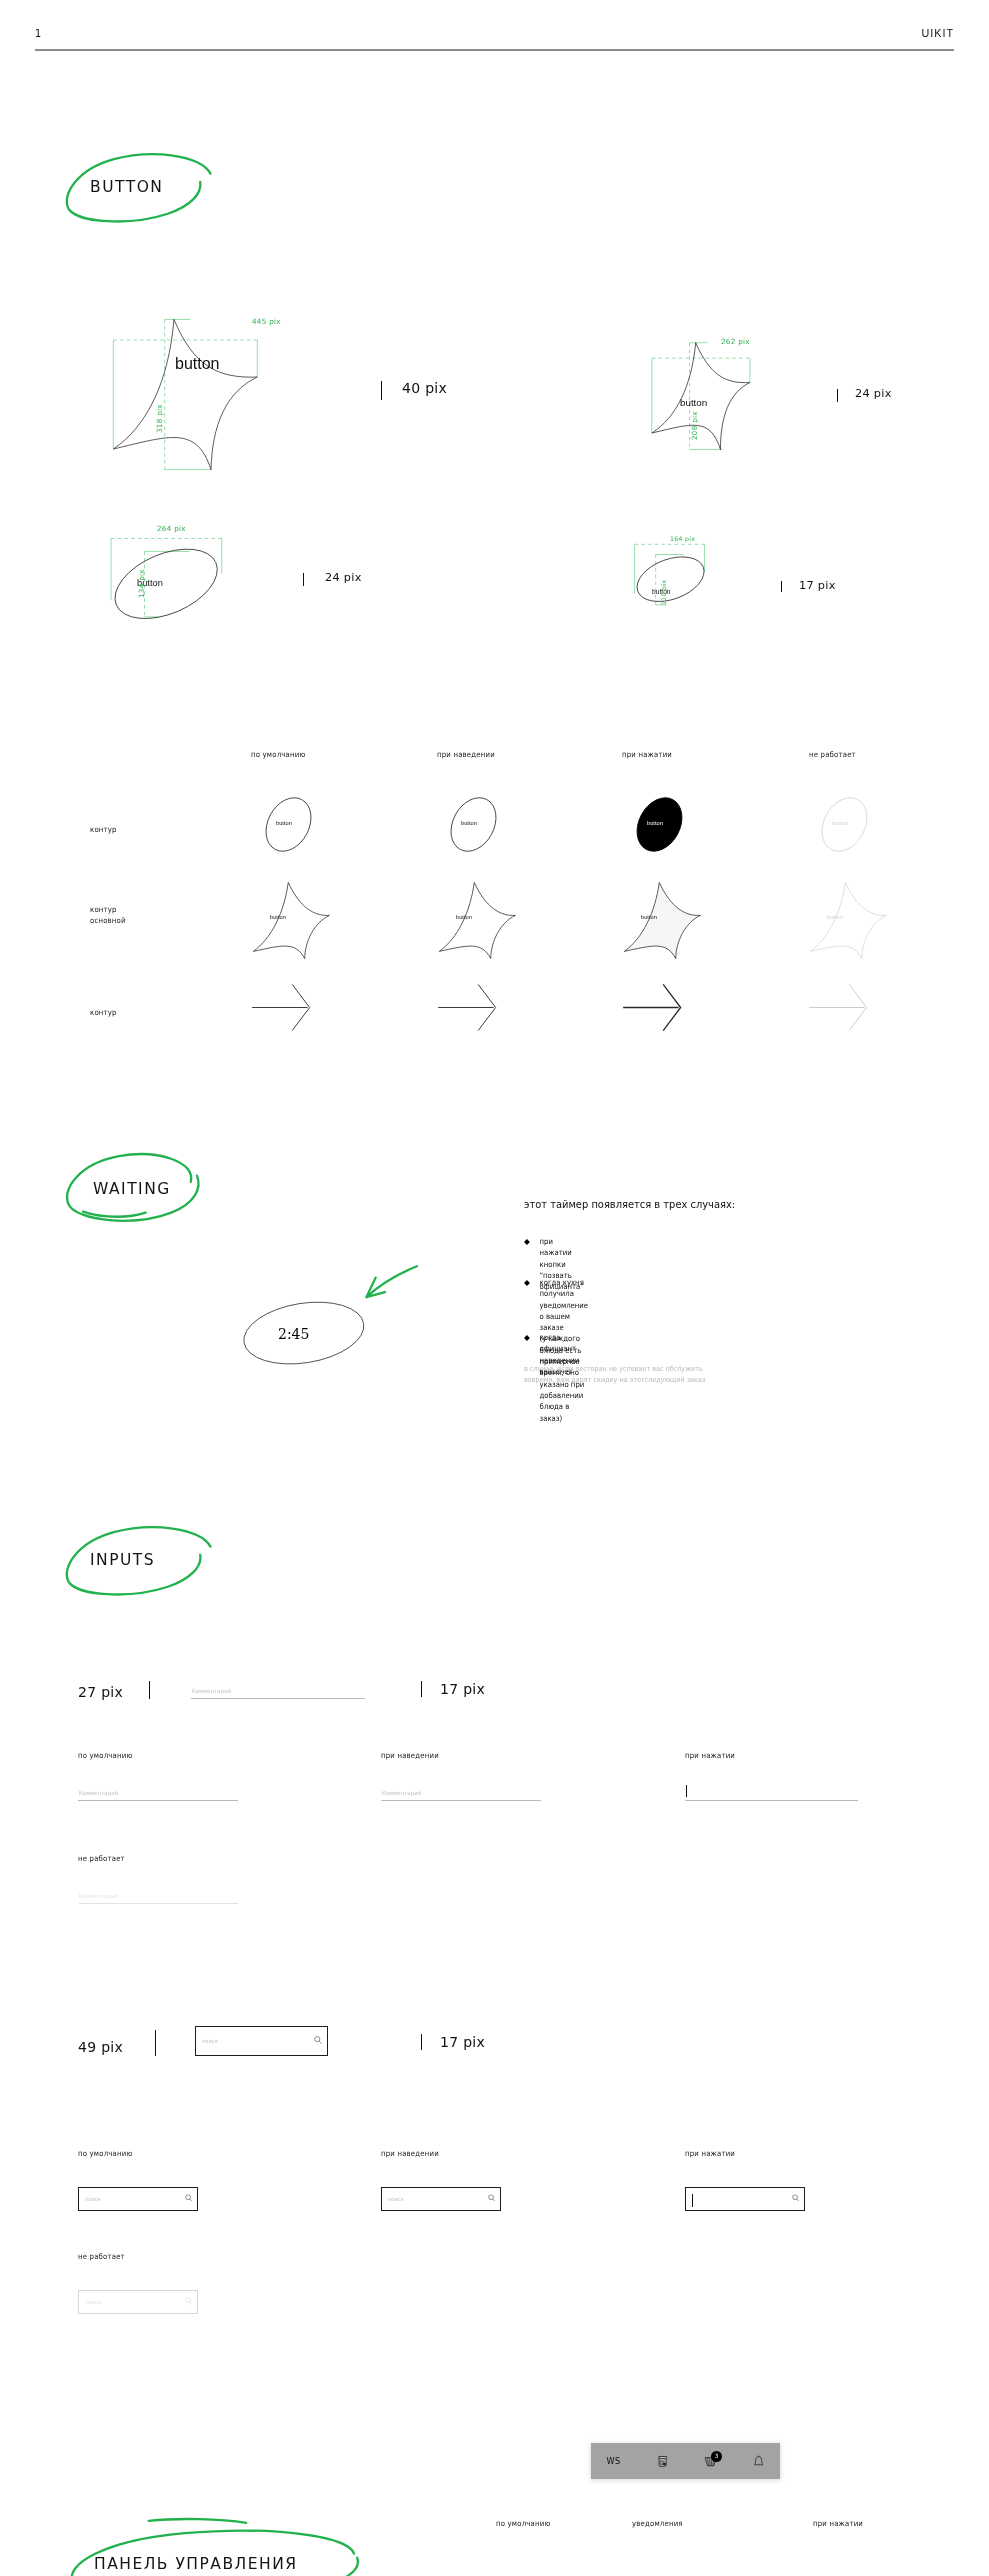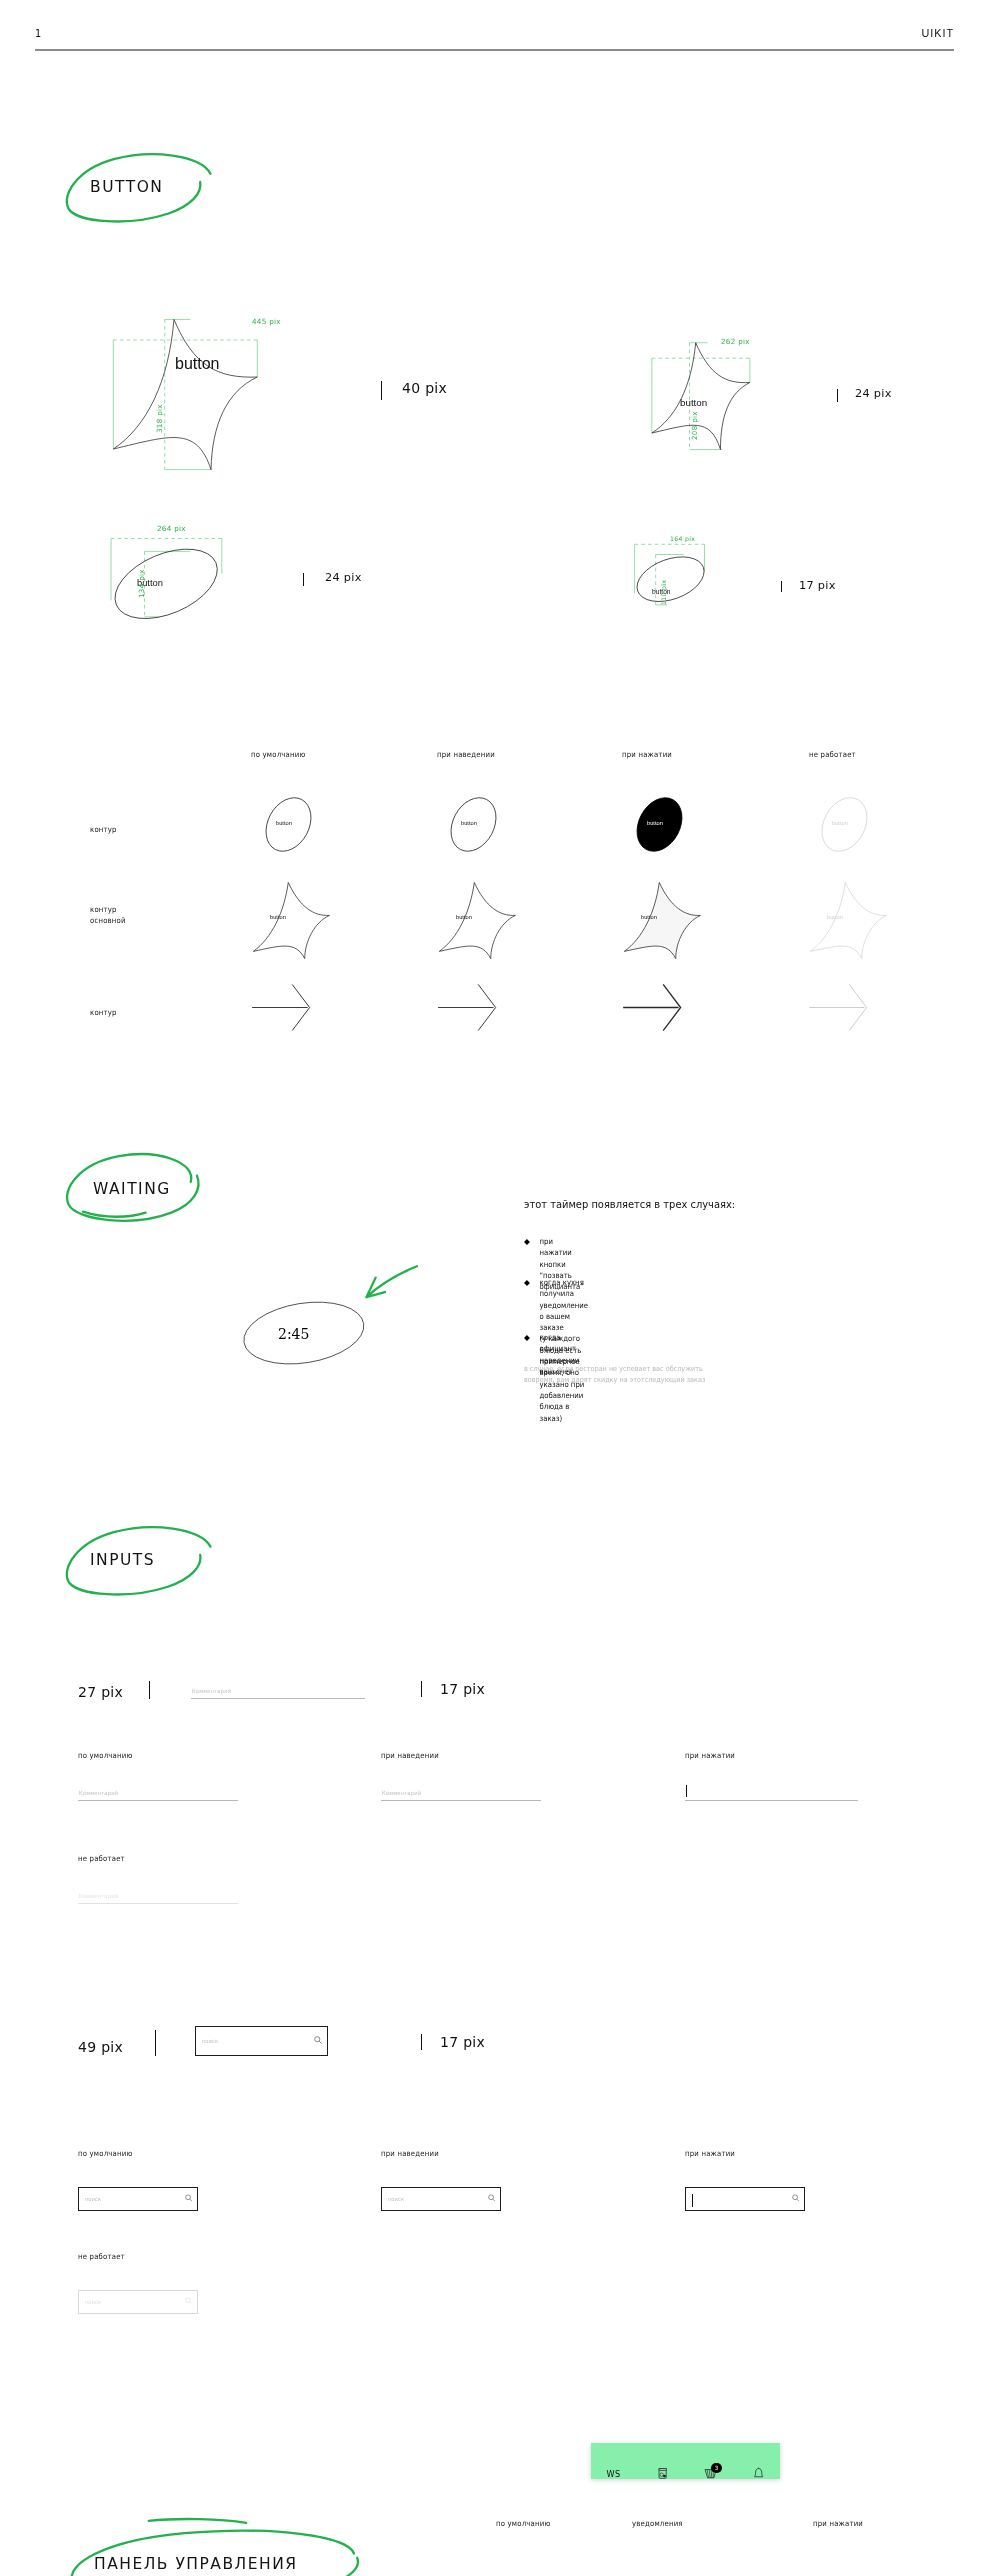--- a/index.html
+++ b/index.html
@@ -123,23 +123,23 @@
     font-size: 5.7px; color: #bdbdbd;
     font-family: "DejaVu Sans", sans-serif; font-stretch: condensed; letter-spacing: 0.2px;
   }
   .search-box .mag {
     position: absolute; right: 4.6px; top: 50%; transform: translateY(-50%);
   }
   .search-box.spec { border-color: #1d1d1d; }
 
   
   .nav-panel {
-    position: absolute; background: #86efac;
+    position: absolute; background: #a3a3a3;
     box-shadow: 0 1px 5.2px rgba(0,0,0,.18);
-    display: flex; align-items: flex-end; justify-content: space-between;
+    display: flex; align-items: center; justify-content: space-between;
   }
   .nav-panel .ws {
     font-size: 8.2px; letter-spacing: 0.5px; color: #111;
     font-family: "DejaVu Sans", sans-serif;
   }
   .nav-item { position: relative; display: flex; align-items: center; justify-content: center; }
   .badge {
     position: absolute; border-radius: 50%; background: #000; color: #fff;
     display: flex; align-items: center; justify-content: center;
     font-family: "DejaVu Sans", sans-serif;

